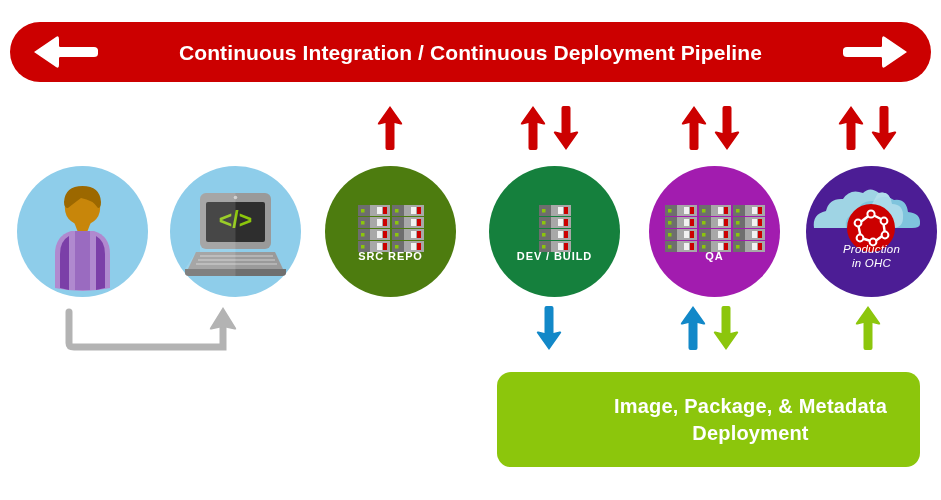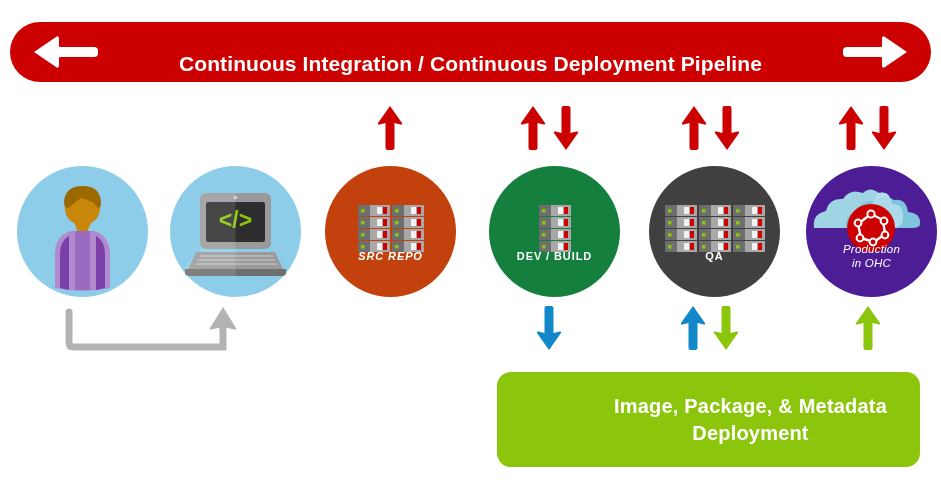--- a/index.html
+++ b/index.html
@@ -28,21 +28,21 @@
     left: 10px;
     top: 22px;
     width: 921px;
     height: 60px;
     background: #cc0000;
     border-radius: 30px;
     box-sizing: border-box;
   }
   .banner-title {
     position: absolute;
-    left: 0; top: 12px;
+    left: 0; top: 1px;
     width: 921px;
     height: 60px;
     line-height: 60px;
     text-align: center;
     color: #ffffff;
     font-size: 21px;
     font-weight: bold;
     letter-spacing: 0.1px;
     white-space: nowrap;
   }
@@ -190,21 +190,21 @@
       <path d="M15 103 L116 103 L116 107 Q116 110 112 110 L19 110 Q15 110 15 107 Z" fill="#6f6f6f"></path>
       <g stroke="#bdbdbd" stroke-width="1.6">
         <line x1="30" y1="90" x2="103" y2="90"></line>
         <line x1="28" y1="94" x2="105" y2="94"></line>
         <line x1="26" y1="98" x2="107" y2="98"></line>
       </g>
       <path d="M65.5 27 L65.5 110 L19 110 Q15 110 15 107 L15 103 L26 86 L30 86 L30 33 Q30 27 36 27 Z" fill="#ffffff" opacity="0.12"></path>
     </svg>
   </div>
 
-  <div class="node" style="left:325px; top:166px; background:#c2410c;font-style:italic;">
+  <div class="node" style="left:325px; top:166px; background:#4d7c0f;">
     <svg class="node-art" viewBox="0 0 131 131">
       <g>
         <rect x="33" y="39" width="32" height="11" fill="#a8a8a8"></rect>
         <rect x="33" y="39" width="12" height="11" fill="#6e6e6e"></rect>
         <rect x="36" y="43" width="3.5" height="3.5" fill="#8cc60c"></rect>
         <rect x="52" y="41" width="5" height="7" fill="#f2f2f2"></rect>
         <rect x="58" y="41" width="4" height="7" fill="#cc0000"></rect>
         <rect x="33" y="51" width="32" height="11" fill="#a8a8a8"></rect>
         <rect x="33" y="51" width="12" height="11" fill="#6e6e6e"></rect>
         <rect x="36" y="55" width="3.5" height="3.5" fill="#8cc60c"></rect>
@@ -266,21 +266,21 @@
       <rect x="75" y="65" width="4" height="7" fill="#cc0000"></rect>
       <rect x="50" y="75" width="32" height="11" fill="#a8a8a8"></rect>
       <rect x="50" y="75" width="12" height="11" fill="#6e6e6e"></rect>
       <rect x="53" y="79" width="3.5" height="3.5" fill="#8cc60c"></rect>
       <rect x="69" y="77" width="5" height="7" fill="#f2f2f2"></rect>
       <rect x="75" y="77" width="4" height="7" fill="#cc0000"></rect>
     </svg>
     <div class="node-label one-line">DEV / BUILD</div>
   </div>
 
-  <div class="node" style="left:649px; top:166px; background:#404040;">
+  <div class="node" style="left:649px; top:166px; background:#a21caf;">
     <svg class="node-art" viewBox="0 0 131 131">
       <g>
         <rect x="16" y="39" width="32" height="11" fill="#a8a8a8"></rect>
         <rect x="16" y="39" width="12" height="11" fill="#6e6e6e"></rect>
         <rect x="19" y="43" width="3.5" height="3.5" fill="#8cc60c"></rect>
         <rect x="35" y="41" width="5" height="7" fill="#f2f2f2"></rect>
         <rect x="41" y="41" width="4" height="7" fill="#cc0000"></rect>
         <rect x="16" y="51" width="32" height="11" fill="#a8a8a8"></rect>
         <rect x="16" y="51" width="12" height="11" fill="#6e6e6e"></rect>
         <rect x="19" y="55" width="3.5" height="3.5" fill="#8cc60c"></rect>

